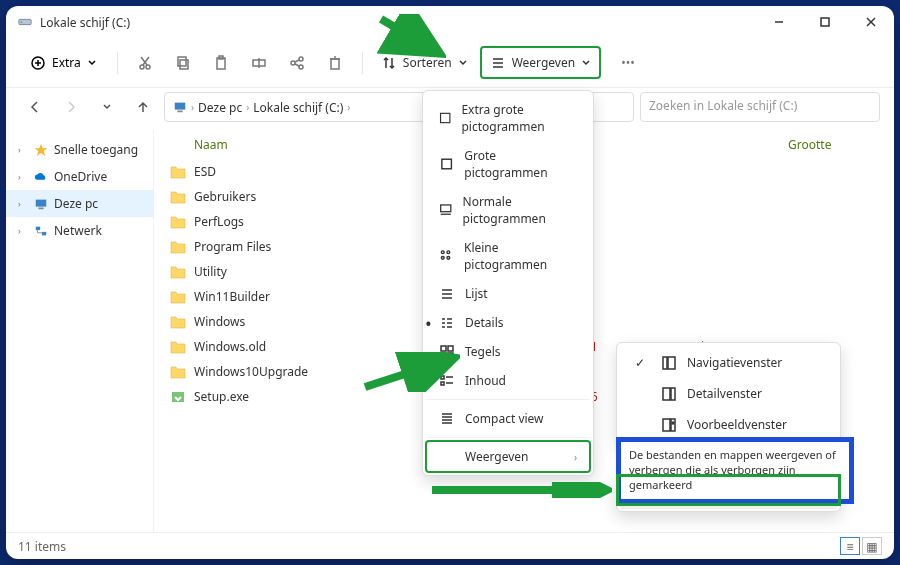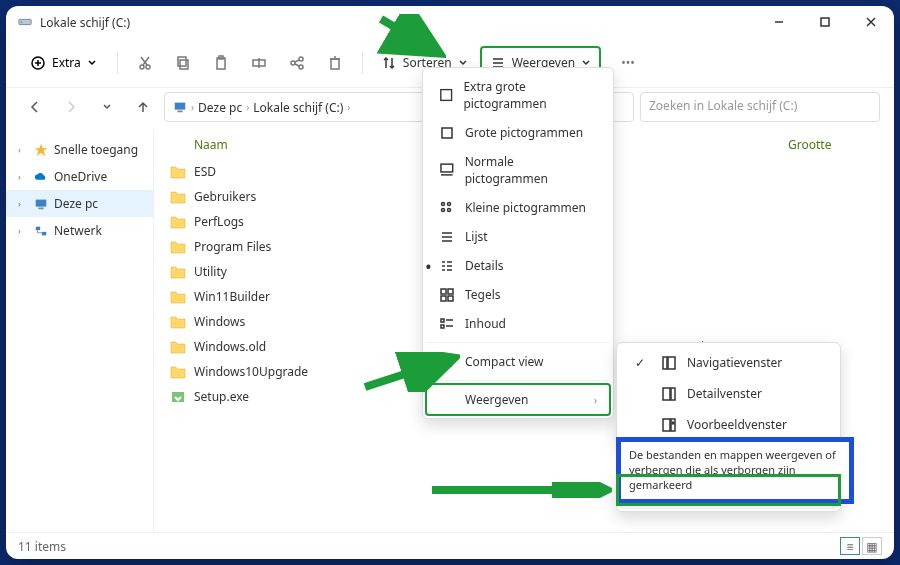--- a/index.html
+++ b/index.html
@@ -35,21 +35,21 @@
 .rows{flex:1;overflow:auto}
 .row{display:flex;align-items:center;padding:4px 16px;font-size:12px;color:#333}
 .row .c1{flex:1;display:flex;align-items:center;gap:8px}
 .row .c2{width:150px;color:#b91c1c}.row .c3{width:130px;color:#666}.row .c4{width:90px}
 .folder-icon{width:16px;height:14px}
 .status{padding:4px 12px;font-size:11px;color:#666;border-top:1px solid #eee;display:flex;align-items:center}
 .status .layouts{margin-left:auto;display:flex;gap:2px}
 .status .layouts div{width:20px;height:18px;border:1px solid #ccc;display:flex;align-items:center;justify-content:center}
 
 .menu{position:absolute;background:#fff;border:1px solid #ddd;border-radius:6px;box-shadow:0 6px 16px rgba(0,0,0,.15);padding:4px;z-index:20}
-.m1{left:422px;top:67px;width:192px}
+.m1{left:422px;top:90px;width:172px}
 .mi{display:flex;align-items:center;gap:10px;padding:6px 12px;font-size:12px;color:#333;border-radius:4px;position:relative}
 .mi .dot{position:absolute;left:-2px;font-size:18px;line-height:0}
 .mi .sub{margin-left:auto;color:#888;font-size:10px}
 .mi.hl{border:2px solid #1c9d3a;background:#fff;margin:-2px}
 .msep{height:1px;background:#eee;margin:4px 0}
 .m2{left:616px;top:342px;width:225px}
 .m2 .mi{padding:7px 14px}
 .m2 .check{width:16px;color:#333}
 .tooltip{position:absolute;left:616px;top:437px;width:238px;background:#fff;border:5px solid #1d4ed8;padding:6px 8px;font-size:11px;color:#333;z-index:25;line-height:1.35}
 .hlbox{position:absolute;border:3px solid #1c9d3a;z-index:30;pointer-events:none}

